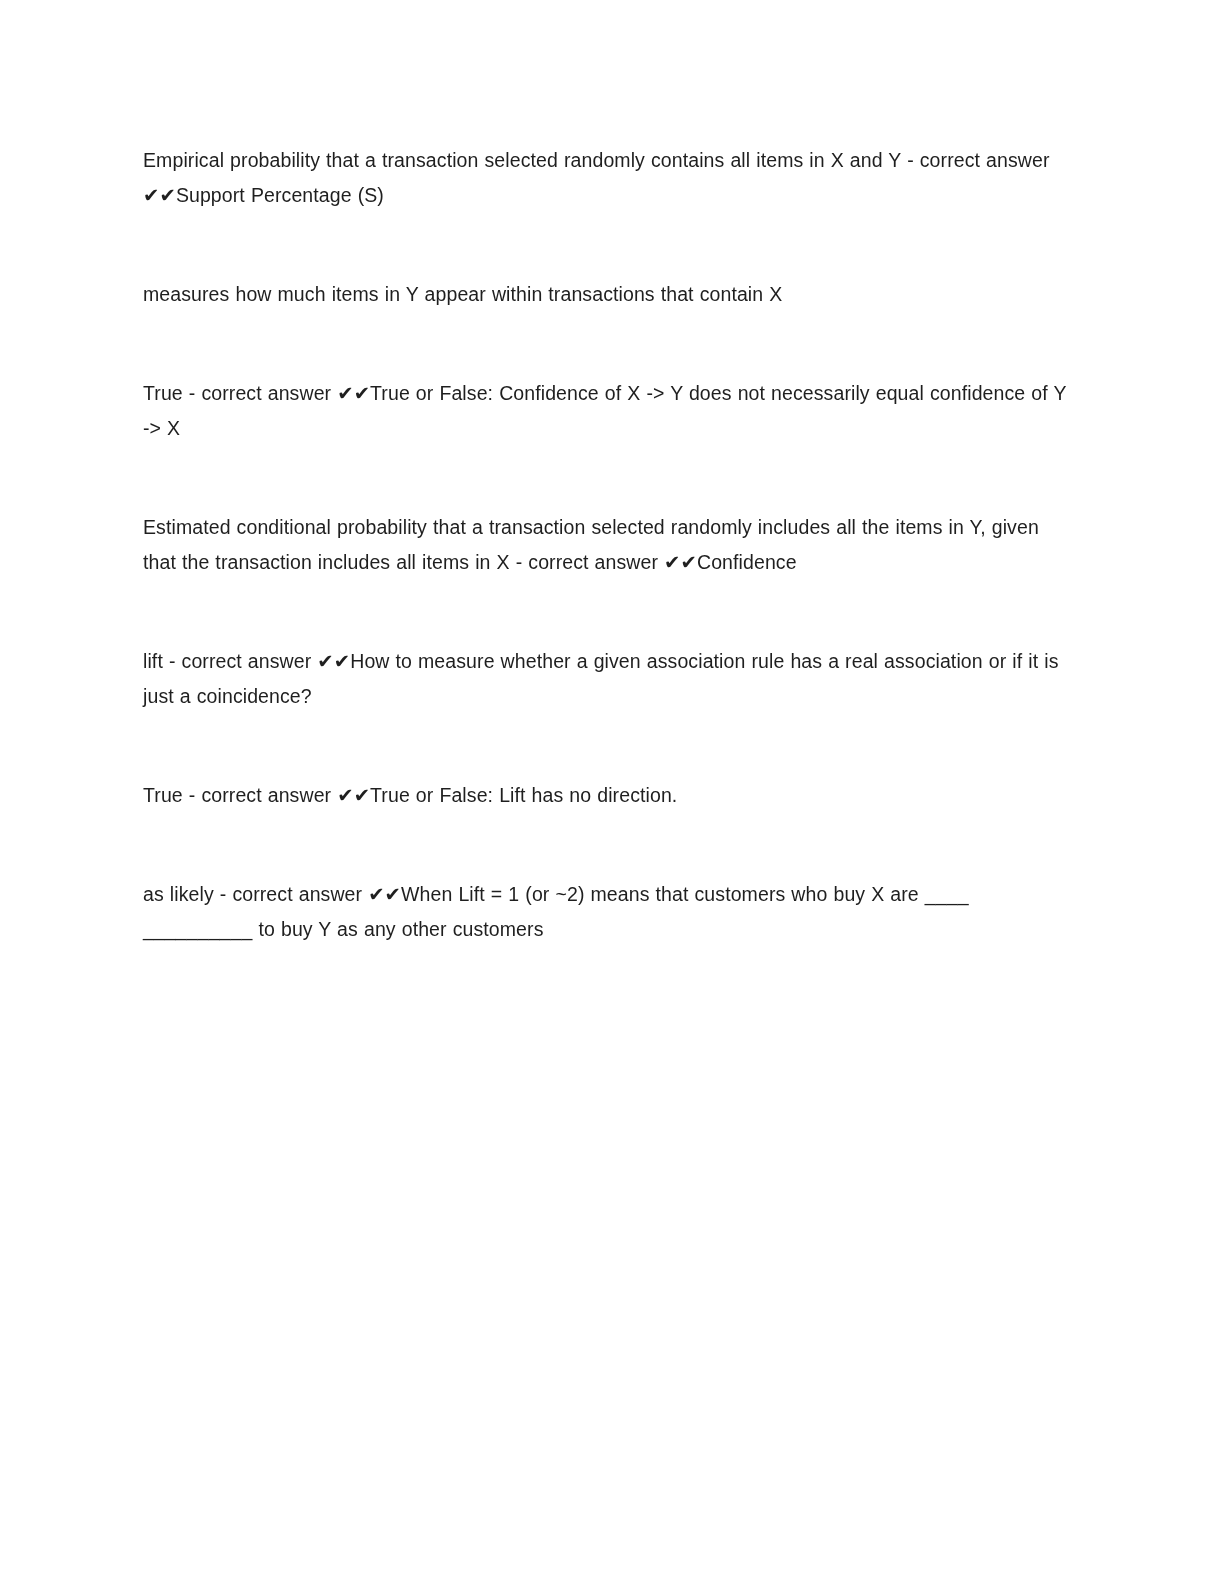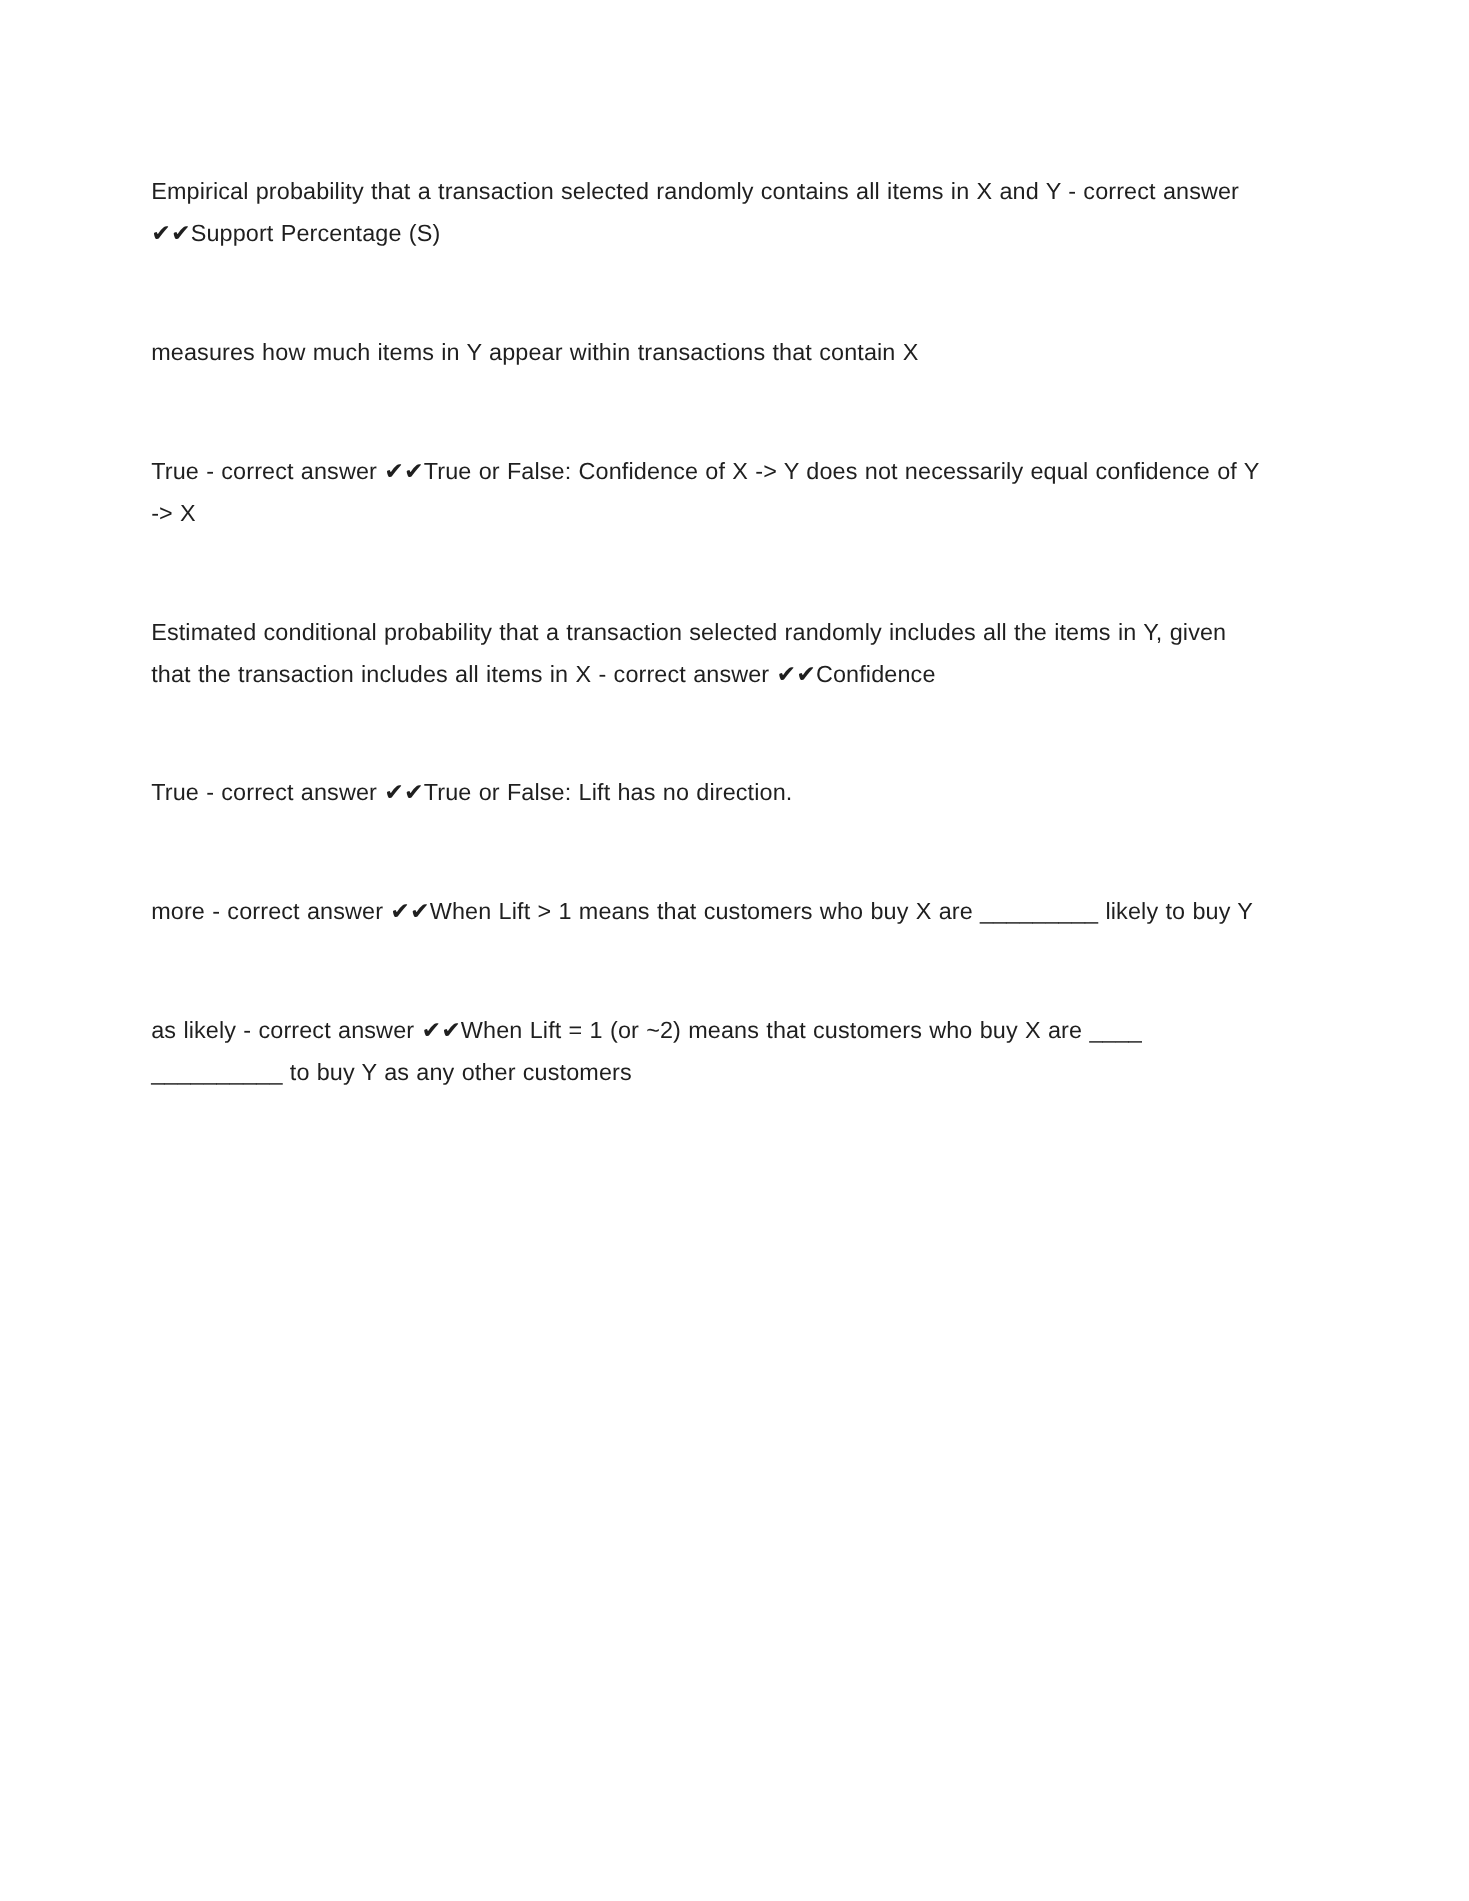--- a/index.html
+++ b/index.html
@@ -11,38 +11,38 @@
     position: relative;
     width: 1224px;
     height: 1584px;
     background: #ffffff;
     overflow: hidden;
     font-family: "Liberation Sans", "DejaVu Sans", sans-serif;
   }
   .content {
     position: absolute;
     top: 143px;
-    left: 126px;
+    left: 143px;
     width: 932px;
   }
   .content p {
     margin: 0 0 64px 0;
     font-size: 19.5px;
     line-height: 35px;
     color: #1f1f1f;
     letter-spacing: 0.1px;
     word-spacing: 0.5px;
   }
 </style>
 </head>
 <body>
 
 <div class="page">
   <div class="content">
     <p>Empirical probability that a transaction selected randomly contains all items in X and Y - correct answer ✔✔Support Percentage (S)</p>
     <p>measures how much items in Y appear within transactions that contain X</p>
     <p>True - correct answer ✔✔True or False: Confidence of X -&gt; Y does not necessarily equal confidence of Y -&gt; X</p>
     <p>Estimated conditional probability that a transaction selected randomly includes all the items in Y, given that the transaction includes all items in X - correct answer ✔✔Confidence</p>
+    <p>lift - correct answer ✔✔How to measure whether a given association rule has a real association or if it is just a coincidence?</p>
     <p>True - correct answer ✔✔True or False: Lift has no direction.</p>
-    <p>more - correct answer ✔✔When Lift &gt; 1 means that customers who buy X are _________ likely to buy Y</p>
     <p>as likely - correct answer ✔✔When Lift = 1 (or ~2) means that customers who buy X are ____ __________ to buy Y as any other customers</p>
   </div>
 </div>
 
 </body></html>

